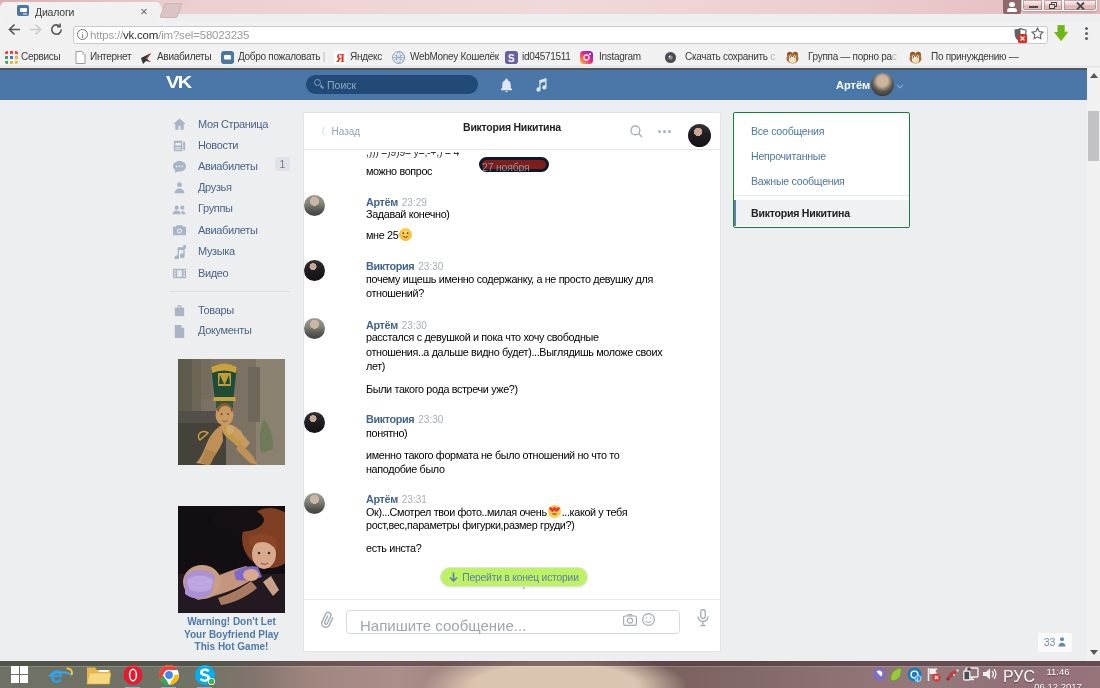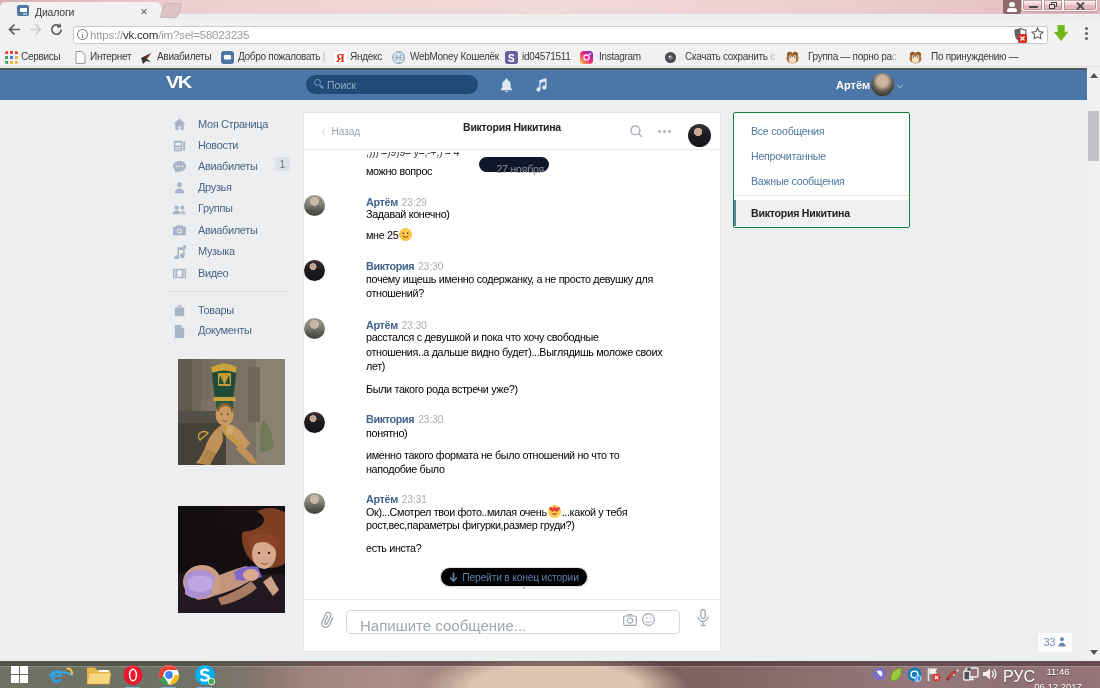--- a/index.html
+++ b/index.html
@@ -56,22 +56,22 @@
 
 #chat{position:absolute;left:303px;top:12px;width:418px;height:540px;background:#fff;border:1px solid #e3e4e8;border-radius:2px}
 #chathead{position:absolute;left:0;top:0;width:100%;height:37px;border-bottom:1px solid #e7e8ec}
 #back{position:absolute;left:12px;top:12px;color:#93a3b4;font-size:10px}
 #chattitle{position:absolute;left:0;top:8px;width:100%;text-align:center;font-size:10.5px;letter-spacing:-0.25px;font-weight:bold;color:#222}
 #chatsub{position:absolute;left:0;top:21px;width:100%;text-align:center;font-size:10px;color:#8f969c}
 #chatava{position:absolute;left:384px;top:11px;width:23px;height:23px;border-radius:50%;background:radial-gradient(circle at 44% 34%,#c8a795 0 20%,rgba(200,167,149,0) 22%),linear-gradient(180deg,#353136 0%,#201d22 45%,#131215 100%)}
 .mava{position:absolute;width:21px;height:21px;border-radius:50%}
 .mname{font-weight:bold;color:#42648c;font-size:10.8px}
 .mtime{color:#a7adb3;font-size:10px;margin-left:4px;font-weight:normal;letter-spacing:0}
-#datepill{position:absolute;left:175px;top:44px;width:70px;height:15px;border:5px solid #0f172a;border-radius:8.5px;background:#0f172a;text-align:right;font-size:10.5px;letter-spacing:-0.2px;color:#8d9297;line-height:14px}
-#endbtn{position:absolute;left:136px;top:454px;width:148px;height:20px;background:#000000;border:1px solid #e0e2e6;border-radius:11px;box-shadow:0 1px 2px rgba(0,0,0,.08);text-align:center;font-size:10.3px;letter-spacing:-0.2px;color:#5d80ab;line-height:19px;white-space:nowrap}
+#datepill{position:absolute;left:175px;top:44px;width:70px;height:15px;border:3px solid #0f172a;border-radius:8.5px;background:#7f1d1d;text-align:left;font-size:10.5px;letter-spacing:-0.2px;color:#8d9297;line-height:14px}
+#endbtn{position:absolute;left:136px;top:454px;width:148px;height:20px;background:#bef264;border:1px solid #e0e2e6;border-radius:11px;box-shadow:0 1px 2px rgba(0,0,0,.08);text-align:center;font-size:10.3px;letter-spacing:-0.2px;color:#5d80ab;line-height:19px;white-space:nowrap}
 #inputrow{position:absolute;left:0;top:486px;width:100%;height:54px;border-top:1px solid #e7e8ec}
 #msginput{position:absolute;left:42px;top:10px;width:334px;height:24px;border:1px solid #d6dadf;border-radius:4px;background:#fff}
 #msgph{position:absolute;left:56px;top:17px;font-size:15px;color:#9fa6ad}
 .ml{position:absolute;left:62px;font-size:10.8px;letter-spacing:-0.35px;color:#000;white-space:nowrap}
 .emo{width:13px;height:13px;vertical-align:-2.5px;margin:0 1px}
 
 #rpanel{position:absolute;left:733px;top:12px;width:177px;height:116px;background:#fff;border:1px solid #15803d;border-radius:2px}
 .ritem{position:absolute;left:17px;font-size:10.6px;letter-spacing:-0.25px;color:#4d779f}
 #rsel{position:absolute;left:0;top:87px;width:100%;height:26px;background:#f0f1f3;border-left:2px solid #5e81a8}
 #rsel span{position:absolute;left:15px;top:7px;font-size:10.6px;letter-spacing:-0.25px;font-weight:bold;color:#222}
@@ -349,20 +349,21 @@
         <path d="M83 57c2 1.5 5 1.5 7 0" stroke="#a05a4a" stroke-width="1.3" fill="none"></path>
         <path d="M10 88C25 76 45 66 68 60l14 8c-18 14-42 22-62 26z" fill="#c3957c"></path>
         <ellipse cx="24" cy="76" rx="19" ry="17" fill="#c99c84"></ellipse>
         <path d="M7 70c8-8 22-8 30 0l-4 18c-8 6-18 6-26 0z" fill="#ab90d4"></path>
         <path d="M9 74c7-6 19-6 26 0l-2 9c-7 4-15 4-22 0z" fill="#bda6e2"></path>
         <path d="M56 66c8-5 16-7 24-5l4 10c-9 3-18 4-26 3z" fill="#7f68cc"></path>
         <ellipse cx="73" cy="69" rx="8" ry="6" fill="#d8a98c"></ellipse>
         <path d="M40 92c12-4 24-10 33-17l6 7c-10 9-24 15-36 17z" fill="#a87a62"></path>
         <path d="M93 70l8 14-6 6-10-14z" fill="#caa088"></path>
       </svg>
+  <div id="ad2cap">Warning! Don't Let<br>Your Boyfriend Play<br>This Hot Game!</div>
 
   <div id="chat">
     <div id="chathead">
       <span id="back">〈&nbsp; Назад</span>
       <div id="chattitle">Виктория Никитина</div>
       <svg style="position:absolute;left:326px;top:12px" width="13" height="13" viewBox="0 0 13 13">
             <circle cx="5.4" cy="5.4" r="4.4" fill="none" stroke="#a8b0b8" stroke-width="1.4"></circle>
             <path d="M8.8 8.8 12 12" stroke="#a8b0b8" stroke-width="1.4"></path>
           </svg>
       <div style="position:absolute;left:354px;top:17px;width:3px;height:3px;border-radius:50%;background:#aab2ba;box-shadow:5px 0 0 #aab2ba,10px 0 0 #aab2ba"></div>

